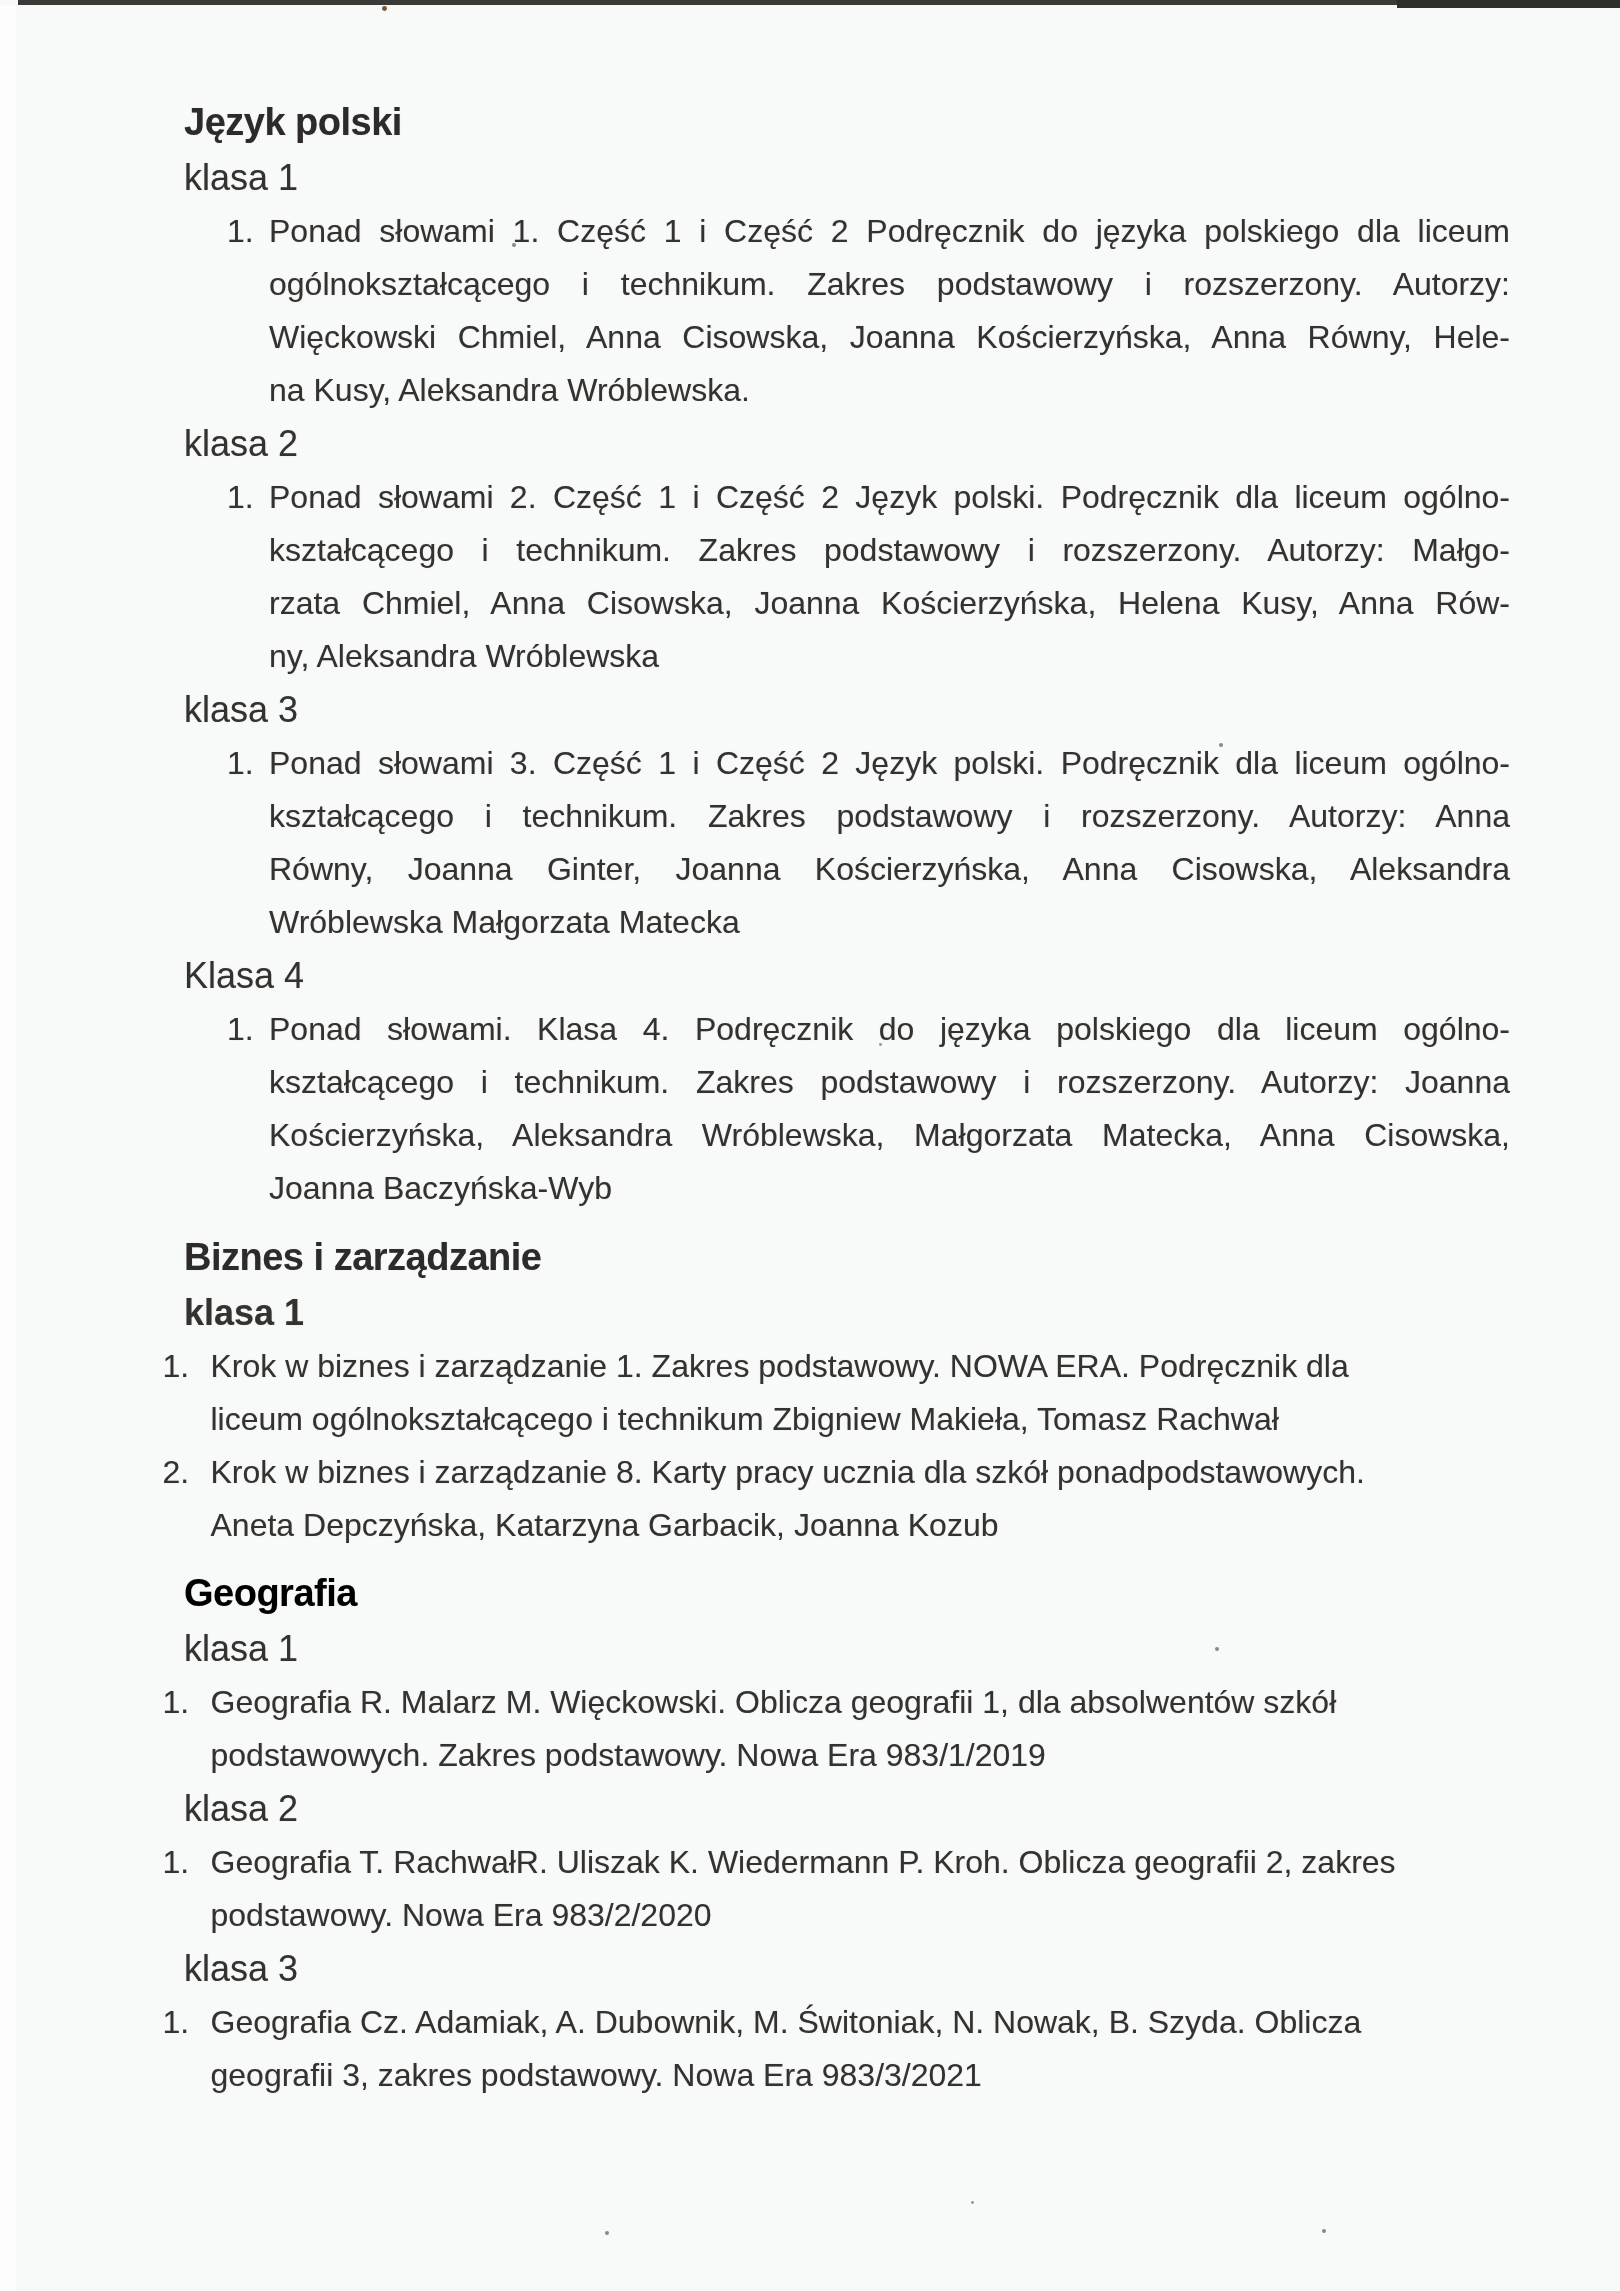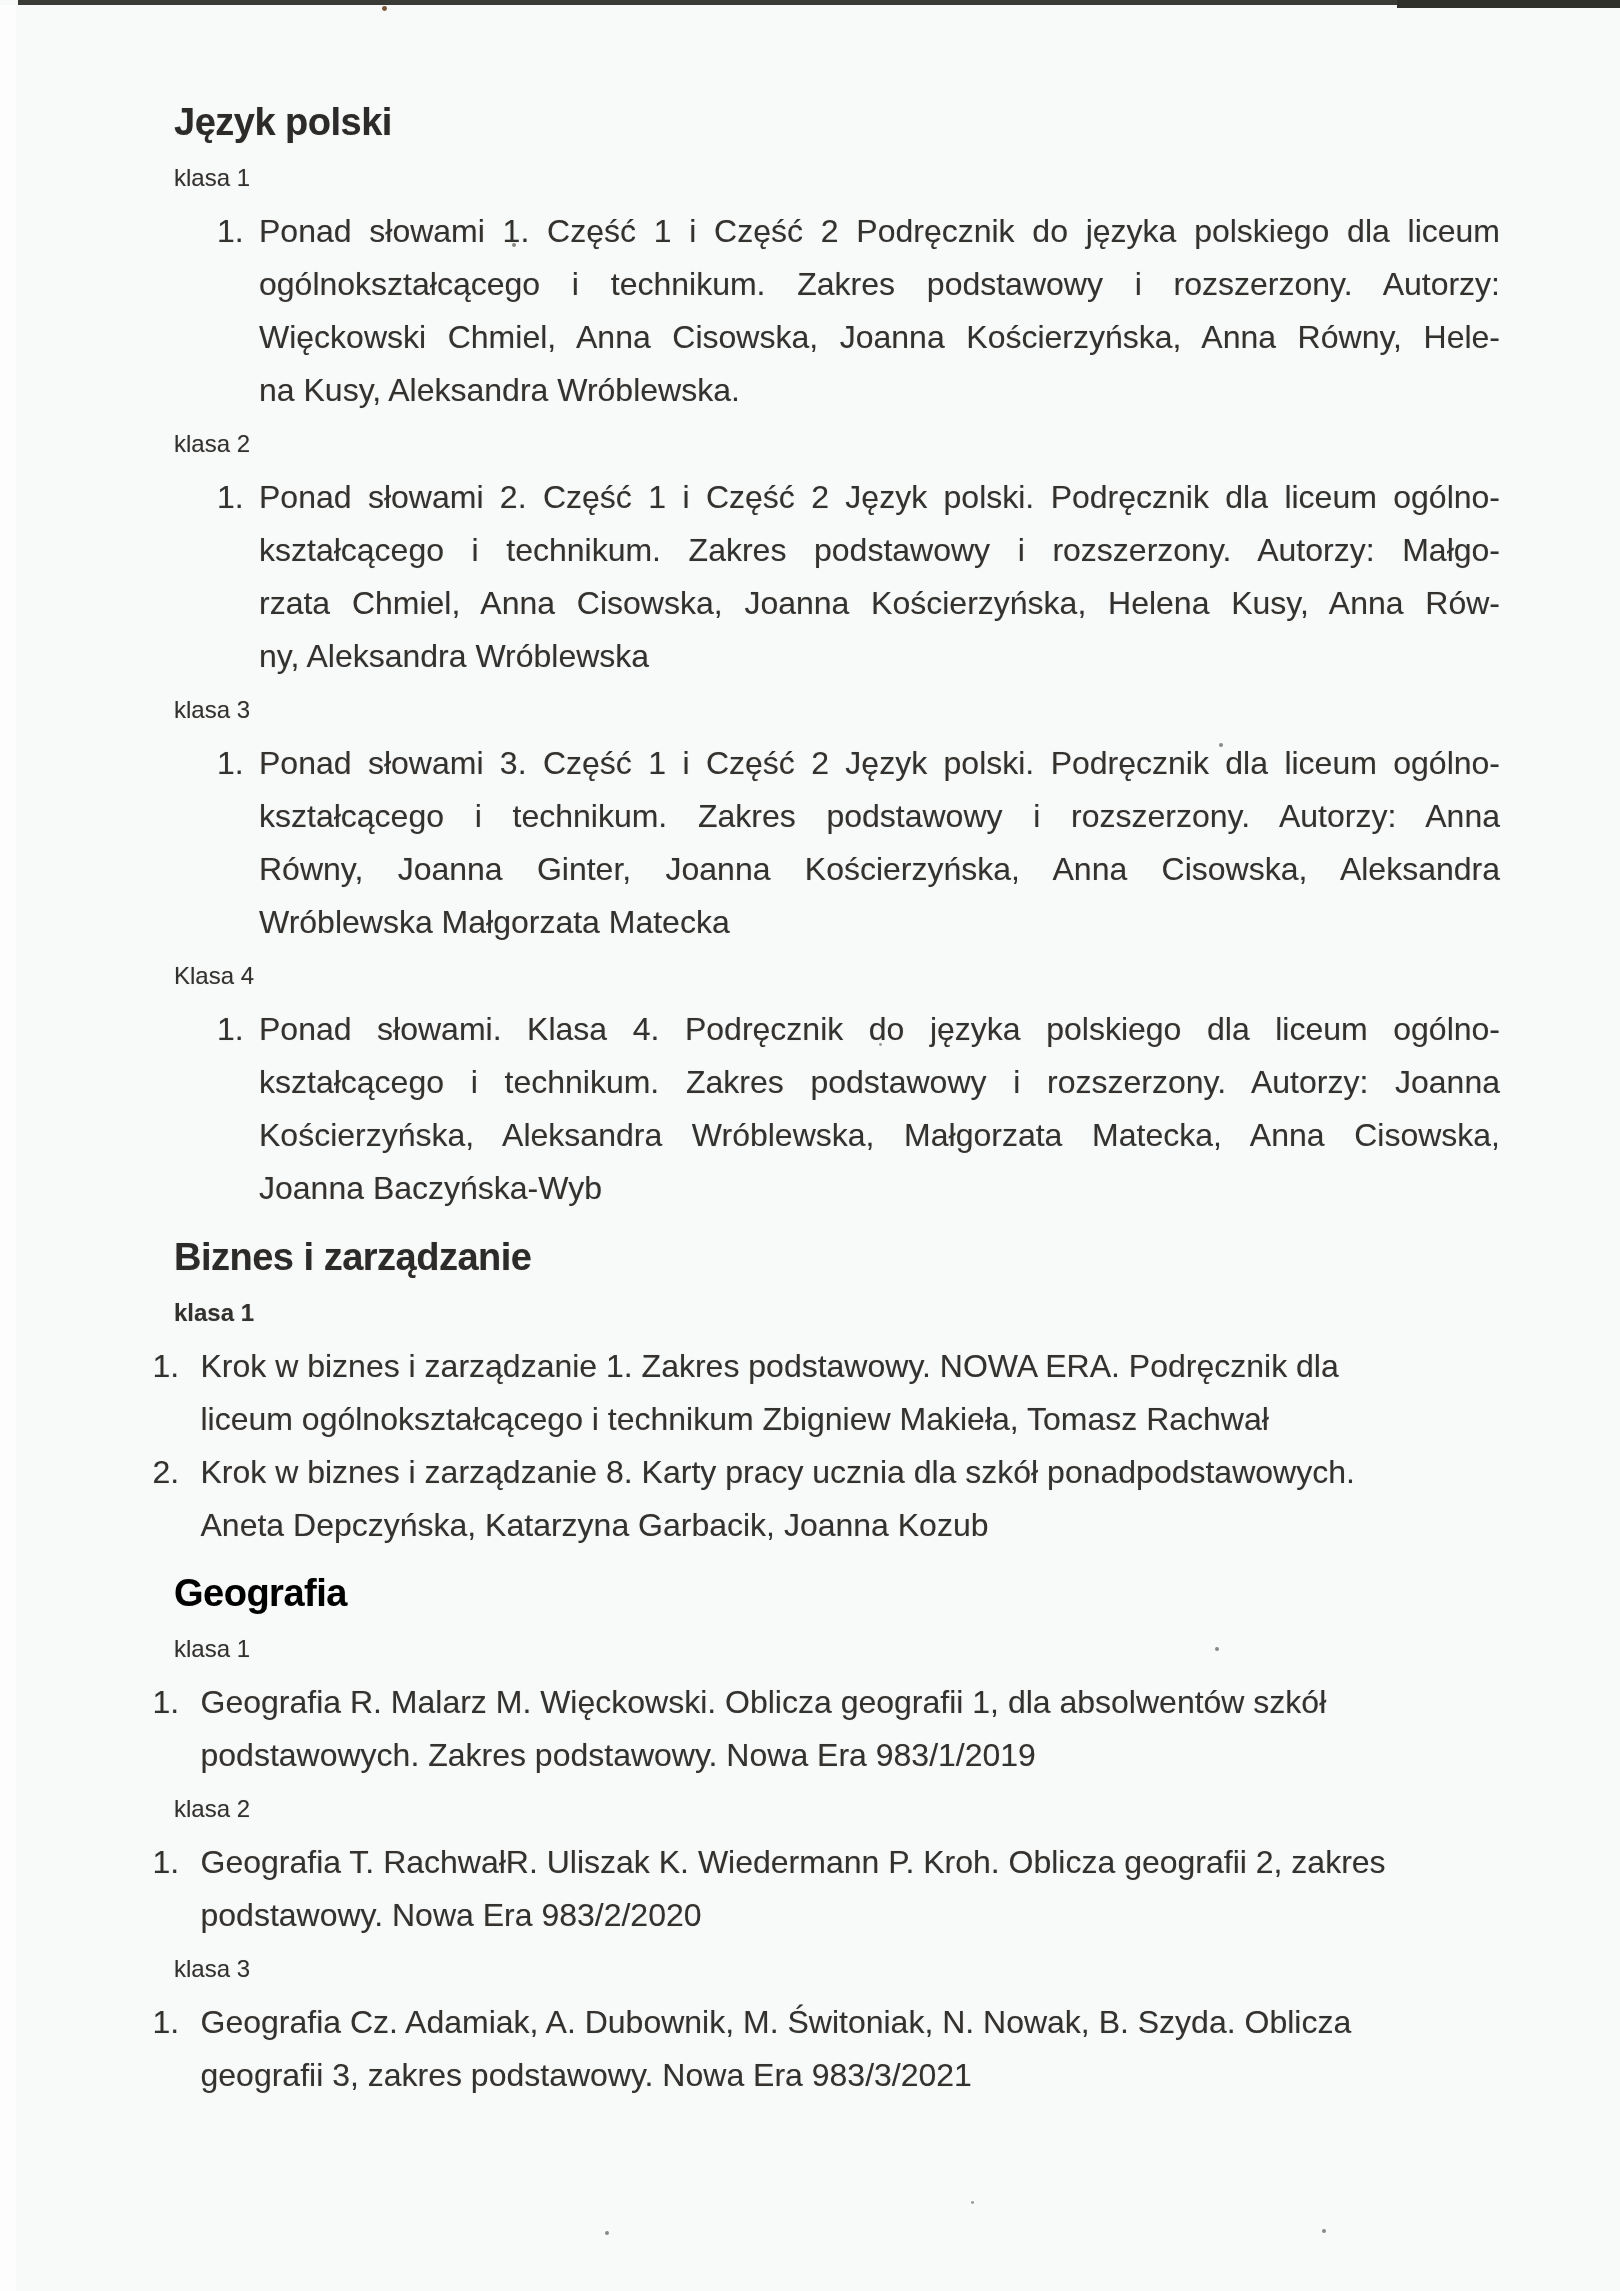--- a/index.html
+++ b/index.html
@@ -11,32 +11,32 @@
     font-family: "Liberation Sans", sans-serif;
     color: #34322f;
     text-shadow: 0 0 1px rgba(52,50,47,0.28);
   }
   
   .scan-band { position: absolute; top: 0; left: 17.6px; right: 0; height: 4.9px; background: #3a3a36; }
   .scan-band-right { position: absolute; top: 0; right: 0; width: 223px; height: 7.8px; background: #2f2f2b; }
   .scan-edge-left { position: absolute; top: 4.9px; left: 0; width: 15.7px; bottom: 0; background: #fdfdfd; }
   .speck { position: absolute; border-radius: 50%; }
 
-  #doc { position: absolute; left: 174px; top: 94px; width: 1353px; }
+  #doc { position: absolute; left: 184px; top: 94px; width: 1353px; }
 
   .sec-title {
     font-weight: bold;
     font-size: 38px;
     line-height: 57px;
     color: #2c2b29;
     letter-spacing: -0.5px;
   }
   section + section .sec-title { margin-top: 13.7px; }
 
-  .klasa { font-size: 24px; line-height: 54px; }
+  .klasa { font-size: 36px; line-height: 54px; }
   .klasa.bold { font-weight: bold; }
 
   .item { position: relative; font-size: 32px; line-height: 53px; }
   .item .num { position: absolute; top: 0; line-height: 53px; }
 
   .item.deep { padding-left: 85px; }
   .item.deep .num { left: 43px; }
   .item.deep .line { width: 1241px; }
 
   .item.shallow { padding-left: 26.5px; }

